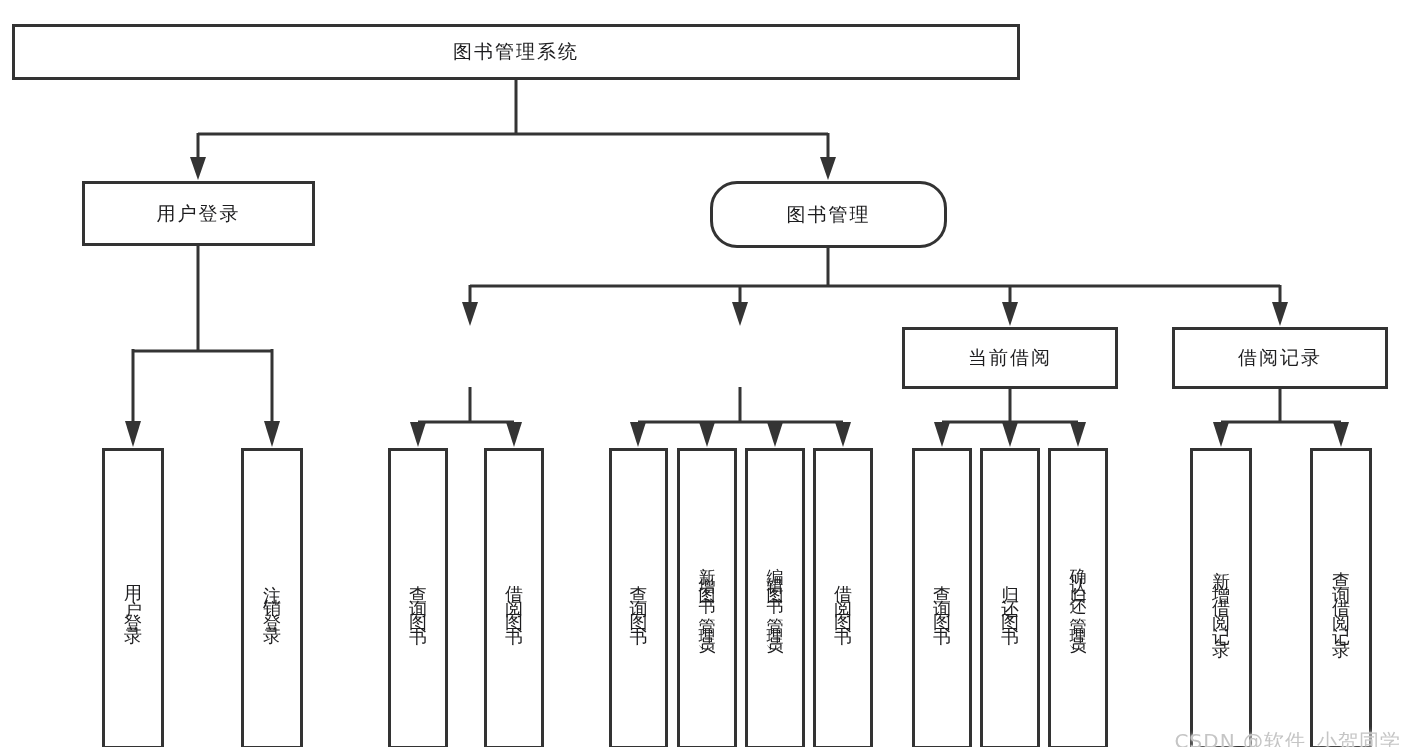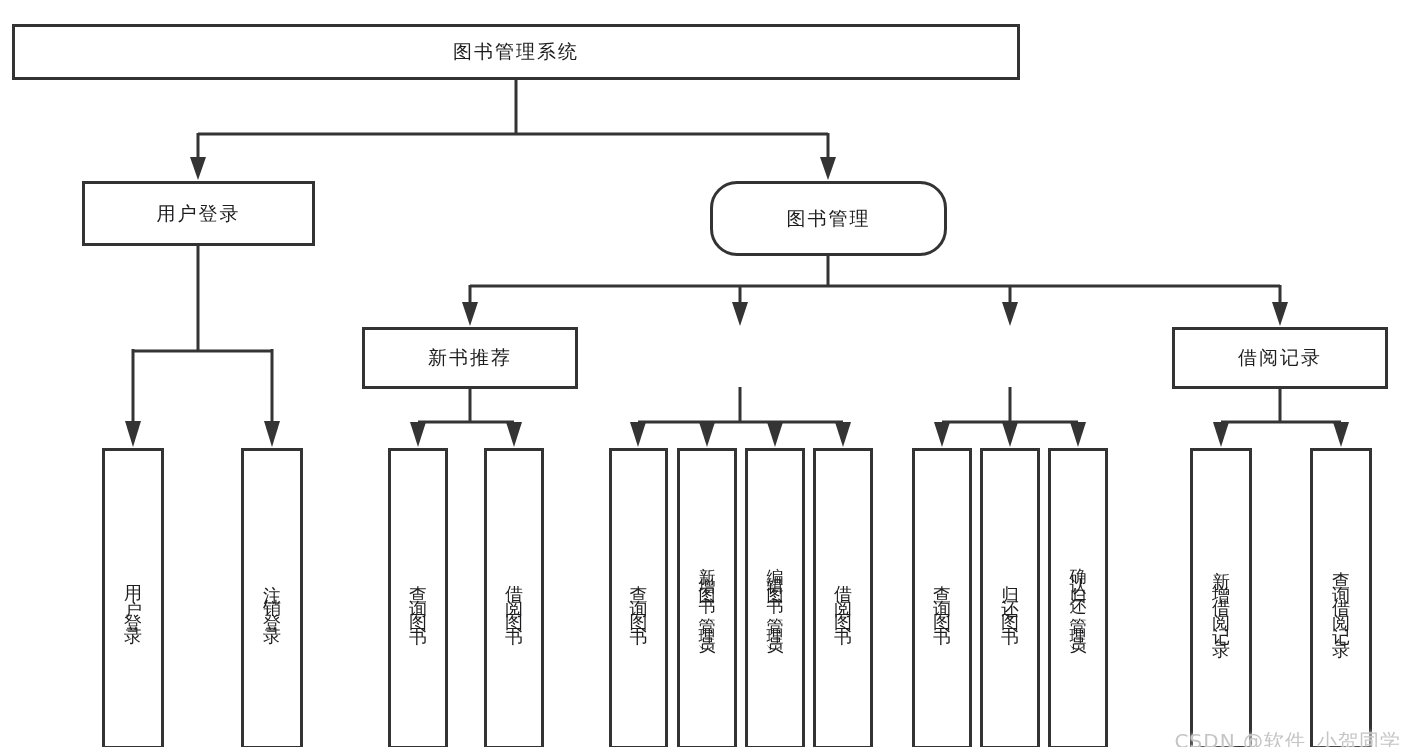--- a/index.html
+++ b/index.html
@@ -17,21 +17,21 @@
   .leaf{top:434px;height:301px;}
   .leaf span{
     writing-mode:vertical-rl;text-orientation:mixed;
     font-size:18px;letter-spacing:14px;line-height:1;
   }
   .leaf.tight span{font-size:17px;letter-spacing:10px;}
   
   #n-root{left:12px;top:10px;width:1008px;height:56px;}
   
   #n-user-login{left:82px;top:167px;width:233px;height:65px;}
-  #n-book-mgmt{left:710px;top:167px;width:237px;height:75px;border-radius:27px;}
+  #n-book-mgmt{left:710px;top:167px;width:237px;height:67px;border-radius:27px;}
   
   #n-new-rec{left:362px;top:313px;width:216px;height:62px;}
   #n-book-borrow{left:632px;top:313px;width:216px;height:62px;}
   #n-cur-borrow{left:902px;top:313px;width:216px;height:62px;}
   #n-records{left:1172px;top:313px;width:216px;height:62px;}
   
   #l-ul-login{left:102px;width:62px;}
   #l-ul-logout{left:241px;width:62px;}
   #l-nr-query{left:388px;width:60px;}
   #l-nr-borrow{left:484px;width:60px;}
@@ -106,21 +106,21 @@
       <polygon points="1221,433 1213,408 1229,408"></polygon>
       <polygon points="1341,433 1333,408 1349,408"></polygon>
     </g>
   </svg>
 
   <div class="box hbox" id="n-root">图书管理系统</div>
 
   <div class="box hbox" id="n-user-login">用户登录</div>
   <div class="box hbox" id="n-book-mgmt">图书管理</div>
 
-  <div class="box hbox" id="n-new-rec">新书推荐</div>
+  <div class="box hbox" id="n-cur-borrow">当前借阅</div>
   <div class="box hbox" id="n-records">借阅记录</div>
 
   <div class="box leaf" id="l-ul-login">
     <span>用户登录</span>
   </div>
   <div class="box leaf" id="l-ul-logout">
     <span>注销登录</span>
   </div>
 
   <div class="box leaf" id="l-nr-query">

